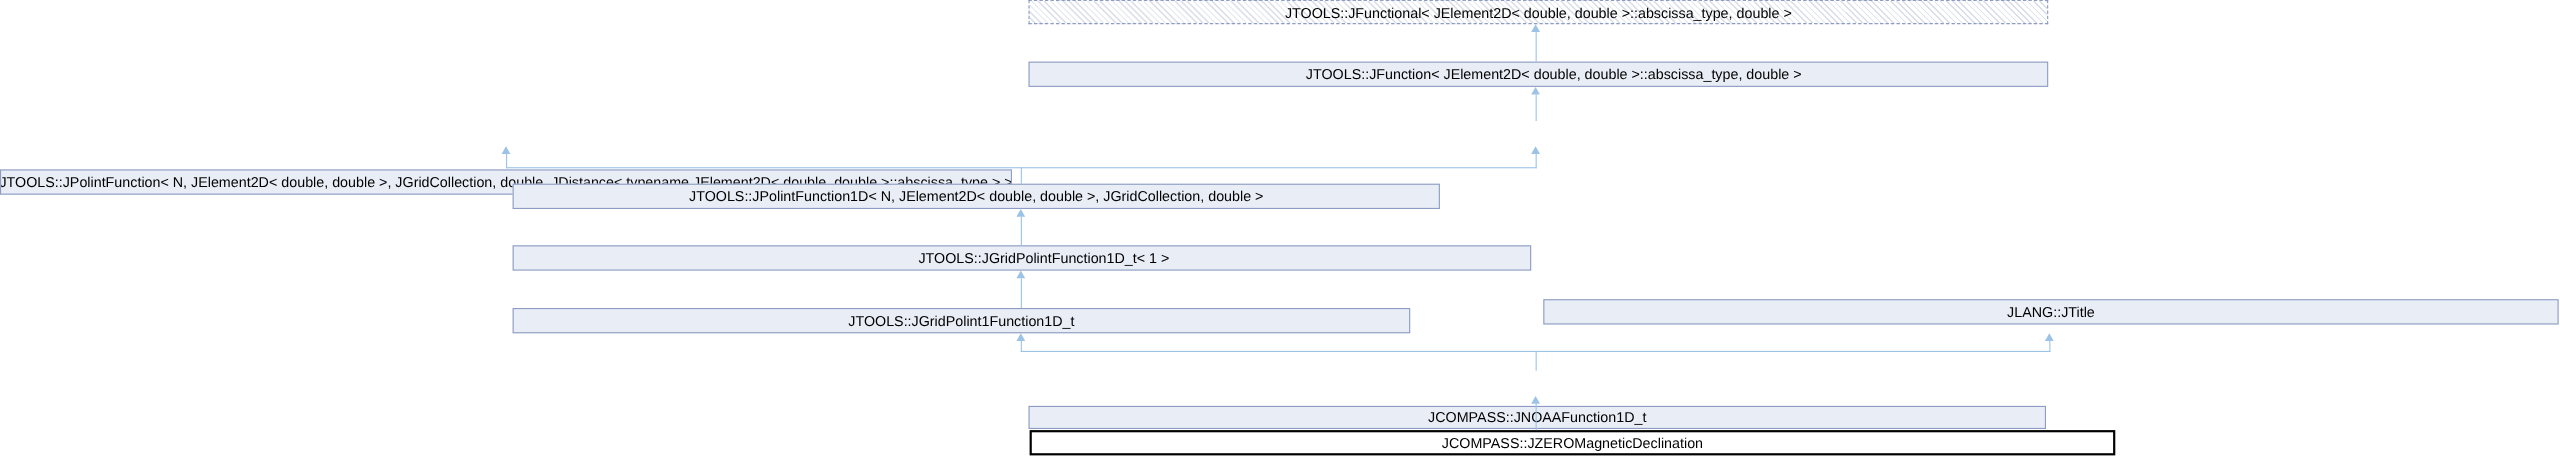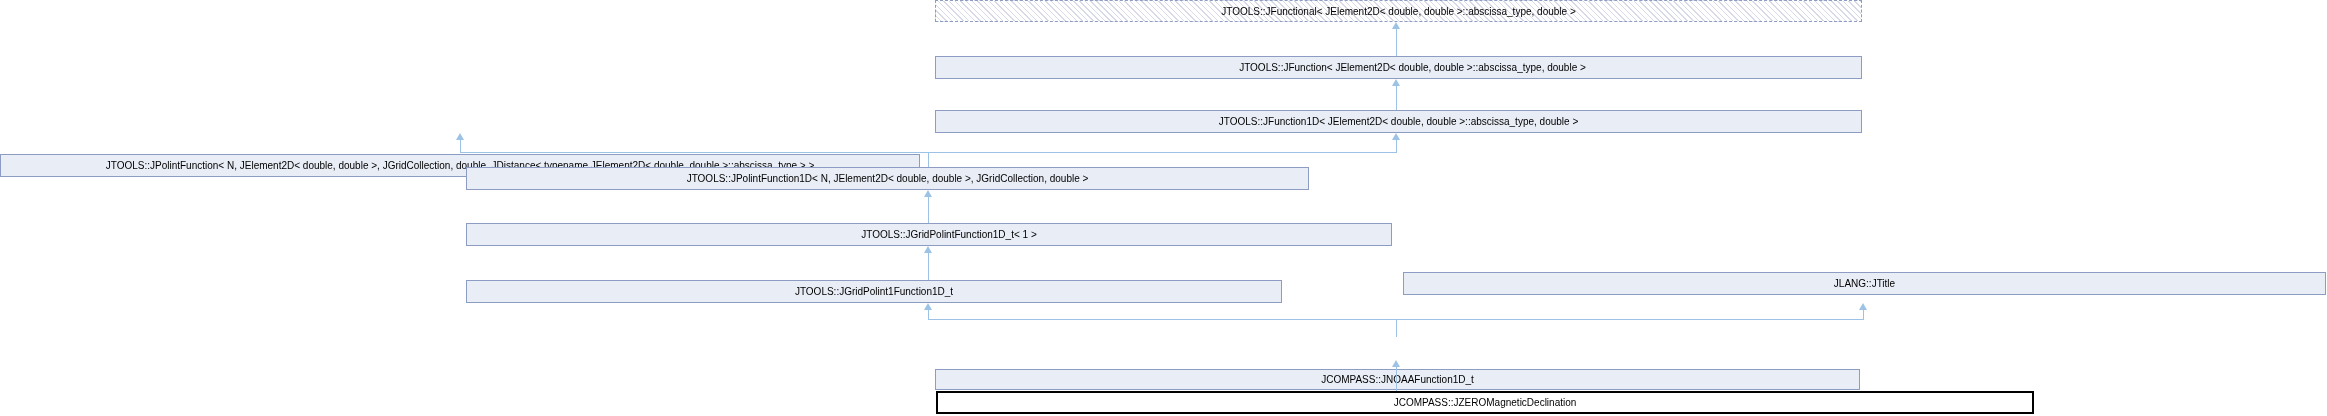--- a/index.html
+++ b/index.html
@@ -2,21 +2,21 @@
 <html><head>
 <meta charset="utf-8">
 <style>
   html, body { margin: 0; padding: 0; background: #ffffff; }
   #stage {
     position: relative;
     width: 2327px;
     height: 416px;
     background: #ffffff;
     font-family: "Liberation Sans", sans-serif;
-    font-size: 10px;
+    font-size: 13px;
     color: #000000;
     overflow: hidden;
   }
   .node {
     position: absolute;
     box-sizing: border-box;
     border: 1px solid #8d9cc2;
     background: #e9edf6;
     display: flex;
     align-items: center;
@@ -57,32 +57,31 @@
 </head>
 <body>
 
 <div id="stage">
 
   <div class="node node-hatched" style="left:935px; top:0px; width:927px; height:22px;">JTOOLS::JFunctional&lt; JElement2D&lt; double, double &gt;::abscissa_type, double &gt;</div>
 
   <div class="node" style="left:935px; top:56px; width:927px; height:23px;padding-left:28px;">JTOOLS::JFunction&lt; JElement2D&lt; double, double &gt;::abscissa_type, double &gt;</div>
 
   <div class="node" style="left:0px; top:110px; width:920px; height:23px;margin-top:44px;">JTOOLS::JPolintFunction&lt; N, JElement2D&lt; double, double &gt;, JGridCollection, double, JDistance&lt; typename JElement2D&lt; double, double &gt;::abscissa_type &gt; &gt;</div>
-  <div class="node" style="left:935px; top:110px; width:927px; height:23px;">JTOOLS::JFunction1D&lt; JElement2D&lt; double, double &gt;::abscissa_type, double &gt;</div>
 
   <div class="node" style="left:466px; top:167px; width:843px; height:23px;">JTOOLS::JPolintFunction1D&lt; N, JElement2D&lt; double, double &gt;, JGridCollection, double &gt;</div>
 
   <div class="node" style="left:466px; top:223px; width:926px; height:23px;padding-left:40px;">JTOOLS::JGridPolintFunction1D_t&lt; 1 &gt;</div>
 
   <div class="node" style="left:466px; top:280px; width:816px; height:23px;">JTOOLS::JGridPolint1Function1D_t</div>
   <div class="node" style="left:1403px; top:272px; width:923px; height:23px;">JLANG::JTitle</div>
 
   <div class="node" style="left:935px; top:337px; width:925px; height:21px;margin-top:32px;">JCOMPASS::JNOAAFunction1D_t</div>
 
-  <div class="node node-current" style="left:936px; top:391px; width:1098px; height:23px;">JCOMPASS::JZEROMagneticDeclination</div>
+  <div class="node node-current" style="left:936px; top:391px; width:987px; height:23px;">JCOMPASS::JZEROMagneticDeclination</div>
 
   <div class="arr" style="left:1392px; top:22px;"></div>
   <div class="vline" style="left:1396px; top:29px; height:27px;"></div>
 
   <div class="arr" style="left:1392px; top:79px;"></div>
   <div class="vline" style="left:1396px; top:86px; height:24px;"></div>
 
   <div class="arr" style="left:456px; top:133px;"></div>
   <div class="vline" style="left:460px; top:140px; height:13px;"></div>
   <div class="arr" style="left:1392px; top:133px;"></div>

